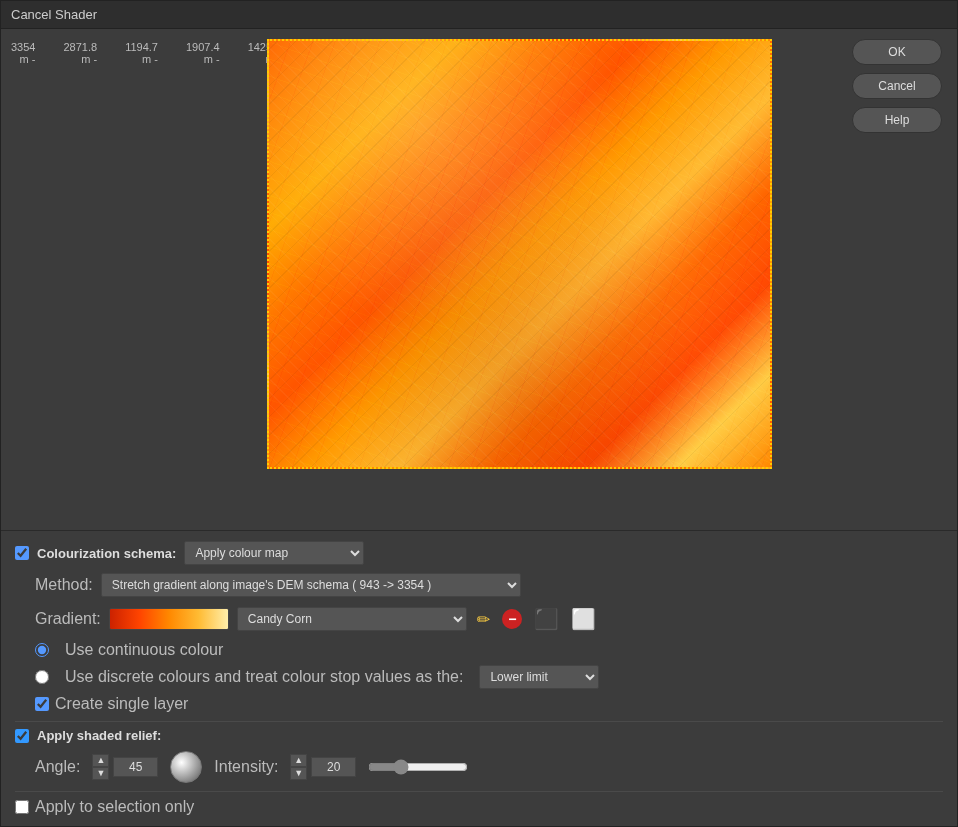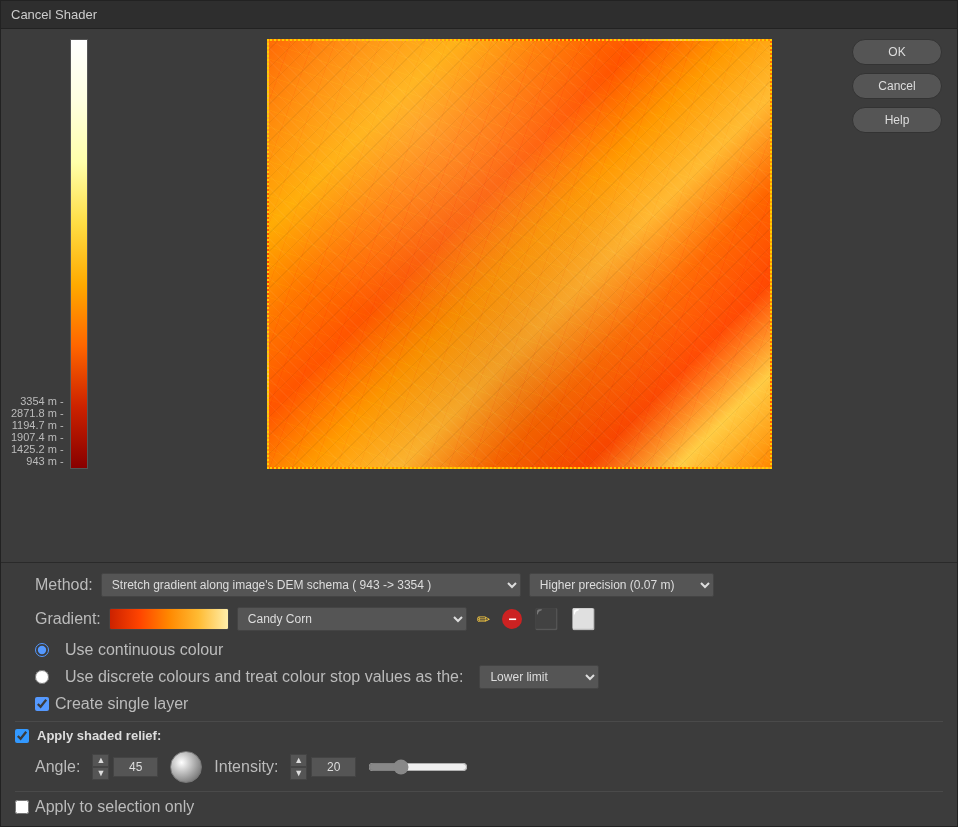--- a/index.html
+++ b/index.html
@@ -41,27 +41,28 @@
       flex-shrink: 0;
     }
     .color-scale {
       display: flex;
       align-items: flex-start;
       gap: 6px;
       height: 430px;
     }
     .scale-labels {
       display: flex;
-      flex-direction: column;
-      justify-content: flex-end;
+      flex-direction: row;
+      justify-content: flex-start;
       height: 100%;
       text-align: right;
       color: #bbb;
       font-size: 11px;
       padding: 2px 0;
+      gap: 28px;
     }
     .scale-bar {
       width: 18px;
       height: 100%;
       background: linear-gradient(to bottom, #ffffff, #ffffe0, #ffffaa, #ffdd44, #ffaa00, #ff6600, #cc2200, #880000);
       border: 1px solid #555;
     }
     .preview-area {
       flex: 1;
       display: flex;
@@ -283,30 +284,35 @@
 
     <div class="right-panel">
       <button class="btn">OK</button>
       <button class="btn">Cancel</button>
       <button class="btn">Help</button>
     </div>
   </div>
 
   <div class="controls-panel">
 
+    <div class="row section-header">
+      <input type="checkbox" checked="" style="">
+      <span class="label-bold">Colourization schema:</span>
+      <select class="select-colormap">
+        <option>Apply colour map</option>
+        <option>Single colour</option>
+        <option>Pseudocolor</option>
+      </select>
+    </div>
 
     <div class="row" style="margin-left:20px;">
       <span class="label">Method:</span>
       <select class="select-wide">
         <option>Stretch gradient along image's DEM schema ( 943 -&gt; 3354 )</option>
         <option>Stretch gradient along image's min/max values</option>
-      </select>
-      <select class="select-medium">
-        <option>Higher precision (0.07 m)</option>
-        <option>Lower precision (0.14 m)</option>
       </select>
     </div>
 
     <div class="row" style="margin-left:20px;">
       <span class="label">Gradient:</span>
       <div class="gradient-preview"></div>
       <select style="width:230px;">
         <option>Candy Corn</option>
         <option>Hot</option>
         <option>Rainbow</option>

